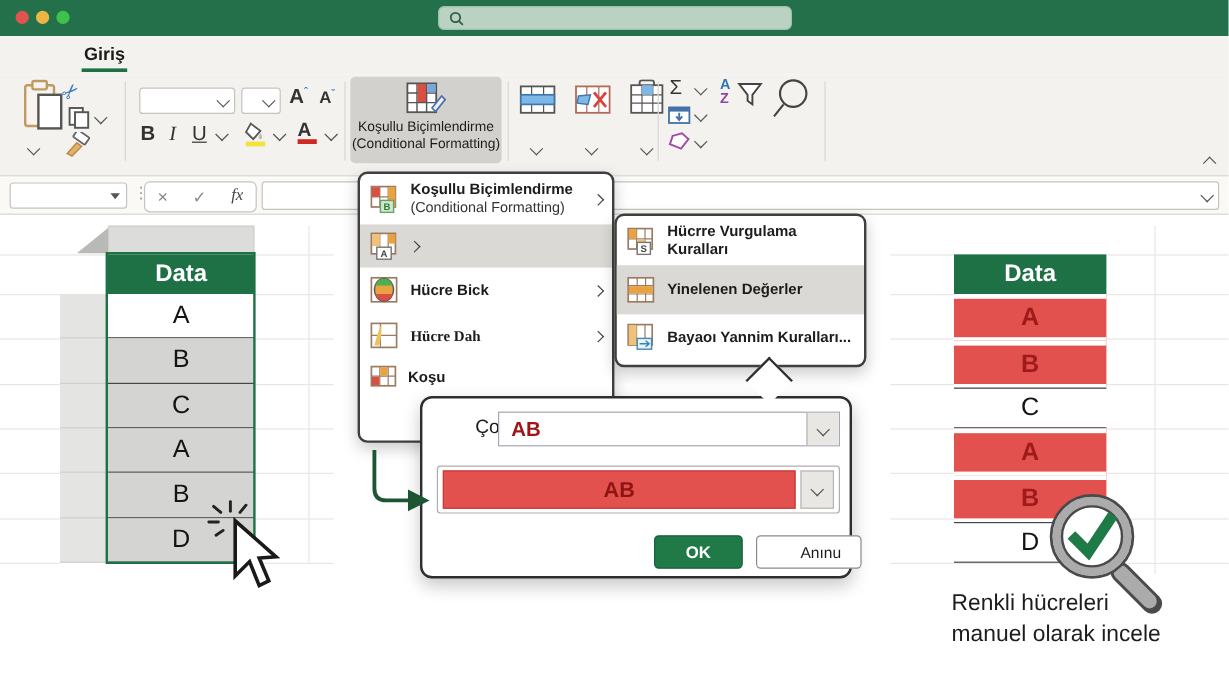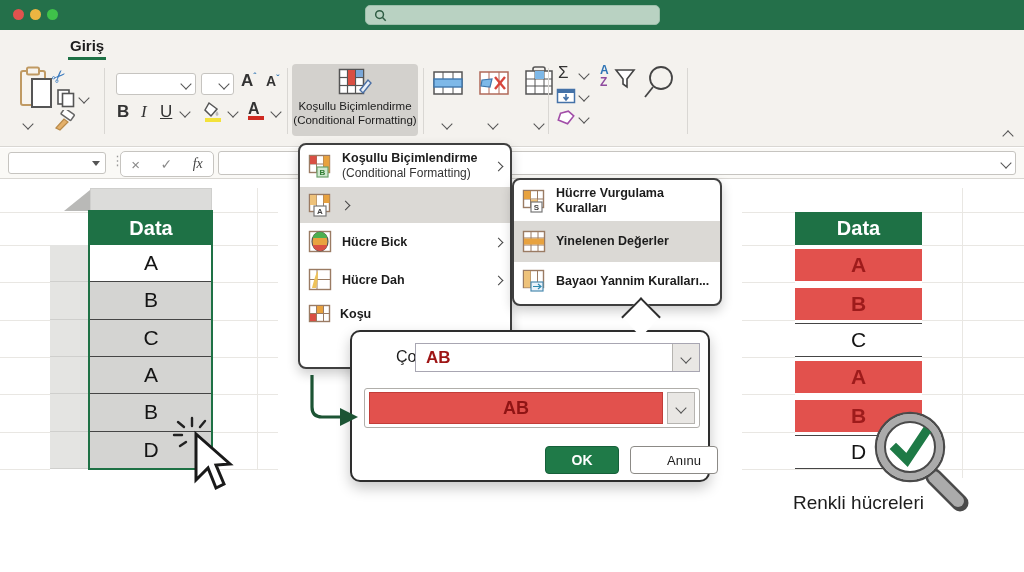--- a/index.html
+++ b/index.html
@@ -323,21 +323,21 @@
     <div class="mitem" style="height:38px;">
       <svg class="gicon" width="26" height="24" viewBox="0 0 26 24">
         <rect x="1.5" y="1.5" width="21" height="20" fill="#fff" stroke="#9a7b63" stroke-width="1.4"></rect>
         <ellipse cx="12" cy="11.5" rx="8" ry="9.5" fill="#e8a23f" stroke="#555" stroke-width="1.2"></ellipse>
         <path d="M4.6 8 A8 9.5 0 0 1 19.4 8 L4.6 8 Z" fill="#4caf50"></path>
         <path d="M4.6 15 A8 9.5 0 0 0 19.4 15 L4.6 15 Z" fill="#d94f43"></path>
       </svg>
       <span class="lab">Hücre Bick</span>
       <span class="marr"></span>
     </div>
-    <div class="mitem" style="height:38px;">
+    <div class="mitem" style="height:38px;font-family:Liberation Serif, serif;">
       <svg class="gicon" width="26" height="24" viewBox="0 0 26 24">
         <rect x="1.5" y="1.5" width="21" height="20" fill="#fff" stroke="#9a7b63" stroke-width="1.4"></rect>
         <line x1="9" y1="1.5" x2="9" y2="21.5" stroke="#9a7b63" stroke-width="1"></line>
         <line x1="1.5" y1="11.5" x2="22.5" y2="11.5" stroke="#9a7b63" stroke-width="1"></line>
         <path d="M4 20 Q8 4 10 3 Q10 14 8 20 Z" fill="#eec25a"></path>
       </svg>
       <span class="lab">Hücre Dah</span>
       <span class="marr"></span>
     </div>
     <div class="mitem" style="height:30px;">
@@ -428,15 +428,16 @@
     <line x1="72" y1="72" x2="98" y2="98" stroke="#4a4a4a" stroke-width="17" stroke-linecap="round"></line>
     <line x1="72" y1="72" x2="96" y2="96" stroke="#ababab" stroke-width="12" stroke-linecap="round"></line>
     <circle cx="48" cy="42" r="34" fill="#fff" stroke="#4a4a4a" stroke-width="2.5"></circle>
     <circle cx="48" cy="42" r="29" fill="#fff" stroke="#ababab" stroke-width="8"></circle>
     <circle cx="48" cy="42" r="25" fill="#fff" stroke="#4a4a4a" stroke-width="2"></circle>
     <path d="M34 44 L45 55 L63 28" fill="none" stroke="#1e7a46" stroke-width="9" stroke-linecap="square"></path>
   </svg>
 
   <div class="abs caption">
     <div>Renkli hücreleri</div>
+    <div>manuel olarak incele</div>
   </div>
 
 </div>
 
 </body></html>

